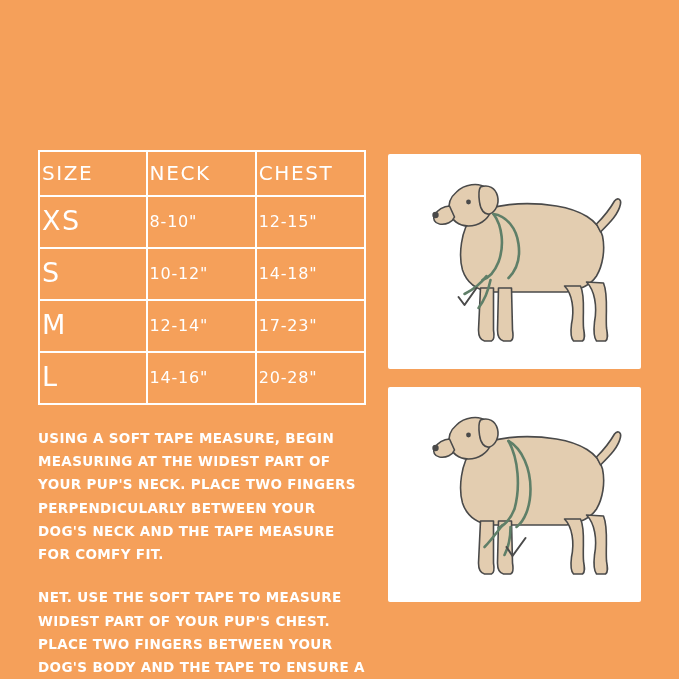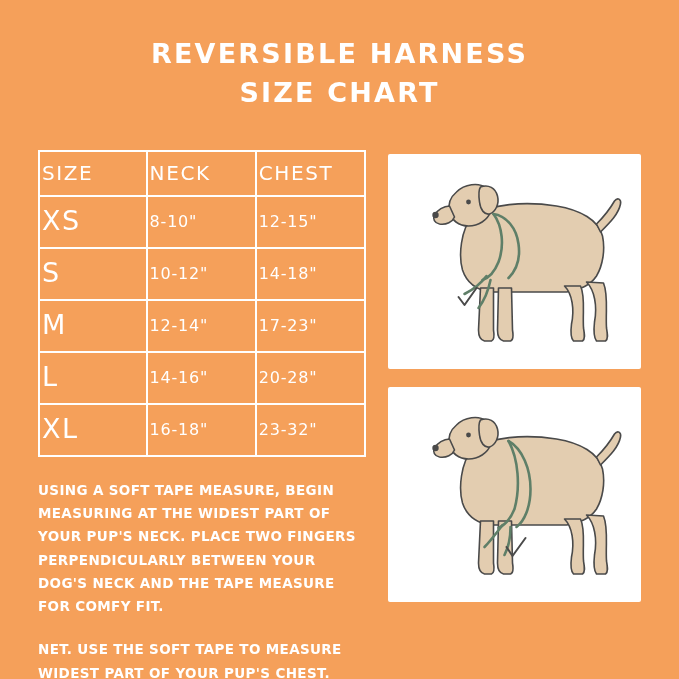--- a/index.html
+++ b/index.html
@@ -122,24 +122,20 @@
     display: block;
     width: 100%;
     height: 100%;
   }
 </style>
 </head>
 <body>
 
 <div class="page">
 
-  <div class="title-block">
-    <div class="title-line">Reversible Harness</div>
-    <div class="title-line">Size Chart</div>
-  </div>
 
   <div class="content">
 
     <div class="left-col">
 
       <table class="size-table">
         <colgroup>
           <col class="c-size">
             <col class="c-neck">
             <col class="c-chest">
@@ -165,25 +161,20 @@
           <tr>
             <td class="size-cell">M</td>
             <td class="meas-cell">12-14"</td>
             <td class="meas-cell">17-23"</td>
           </tr>
           <tr>
             <td class="size-cell">L</td>
             <td class="meas-cell">14-16"</td>
             <td class="meas-cell">20-28"</td>
           </tr>
-          <tr>
-            <td class="size-cell">XL</td>
-            <td class="meas-cell">16-18"</td>
-            <td class="meas-cell">23-32"</td>
-          </tr>
         </tbody>
       </table>
 
       <div class="notes">
         <p class="note-p">Using a soft tape measure, begin measuring at the widest part of your pup's neck. Place two fingers perpendicularly between your dog's neck and the tape measure for comfy fit.</p>
         <p class="note-p">Net. Use the soft tape to measure widest part of your pup's chest. Place two fingers between your dog's body and the tape to ensure a comfy fit</p>
       </div>
 
     </div>
 

